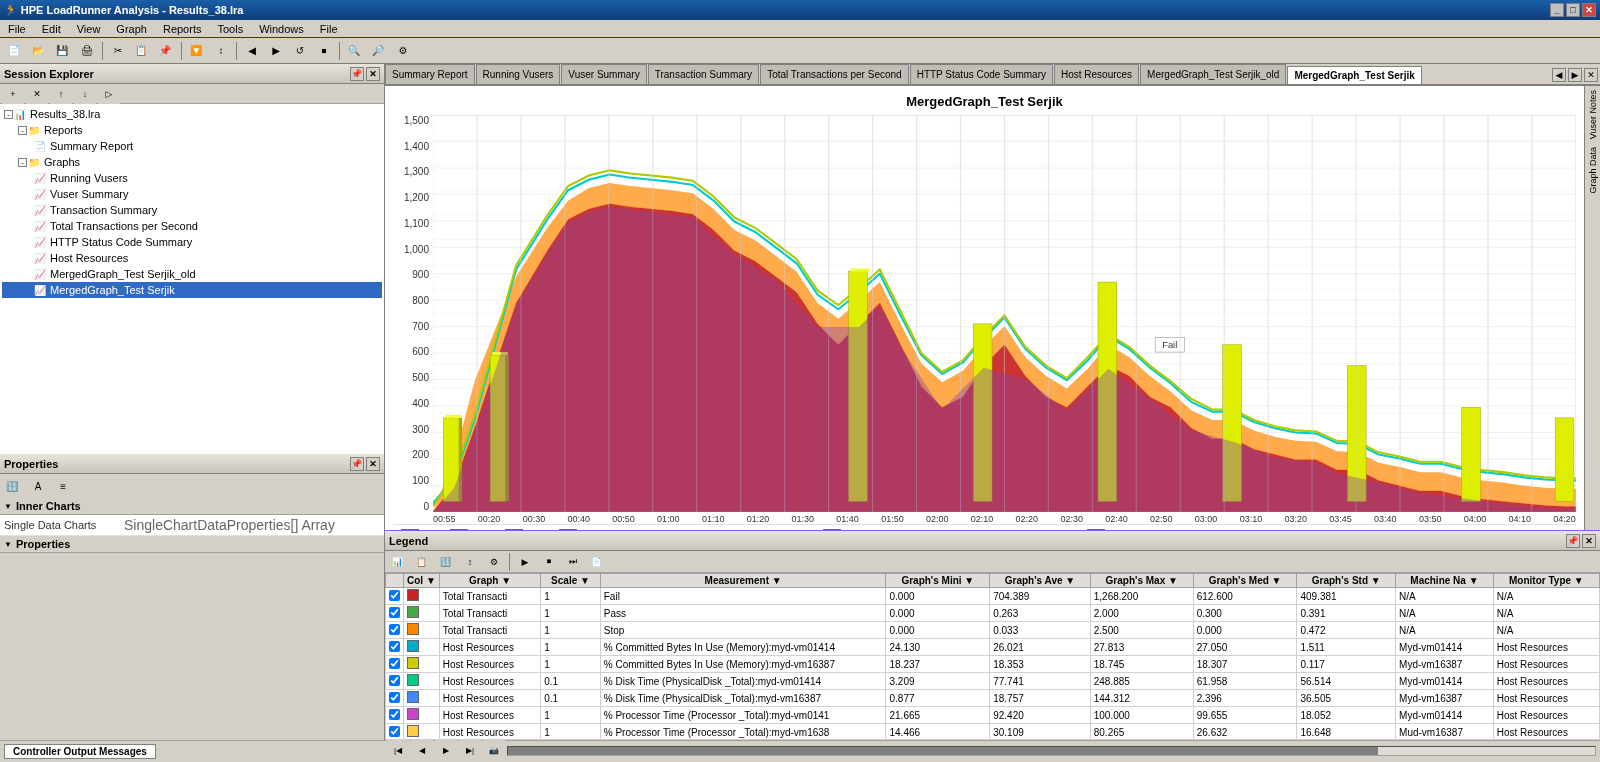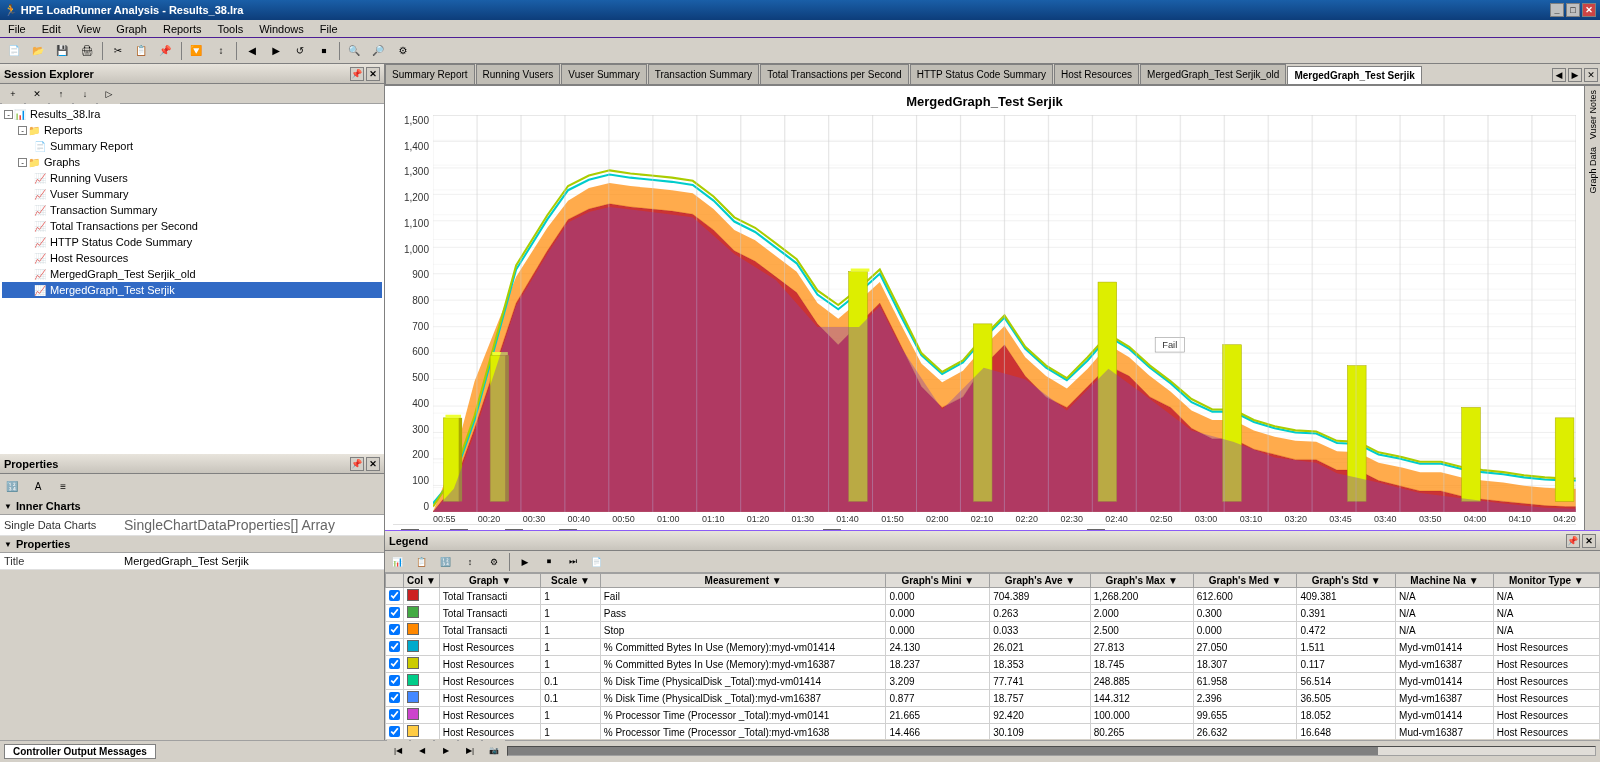--- a/index.html
+++ b/index.html
@@ -482,24 +482,20 @@
         </tr>
       </tbody>
         </table>
 
       <div class="prop-section-header">
         <span class="prop-section-caret">▼</span>
         <span>Properties</span>
       </div>
       <table class="prop-table">
         <tbody>
-        <tr>
-          <td>Title</td>
-          <td>MergedGraph_Test Serjik</td>
-        </tr>
       </tbody>
         </table>
     </div>
   </div>
 
   <div id="right-panel">
 
     <div id="tab-bar">
       <div class="tab">Summary Report</div>
       <div class="tab">Running Vusers</div>

